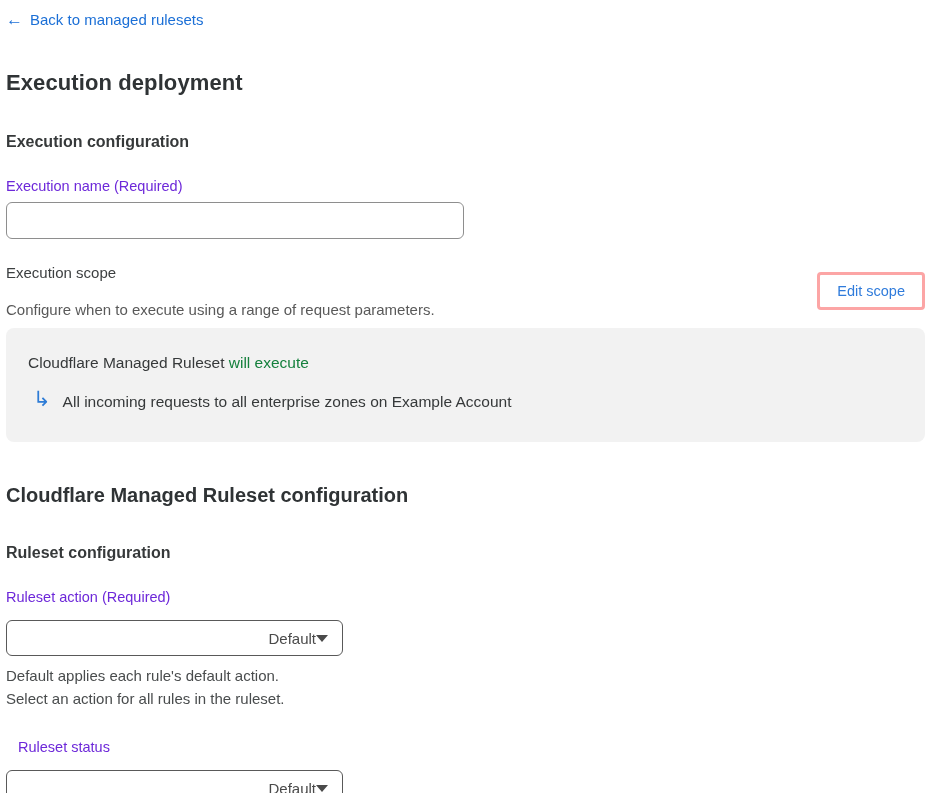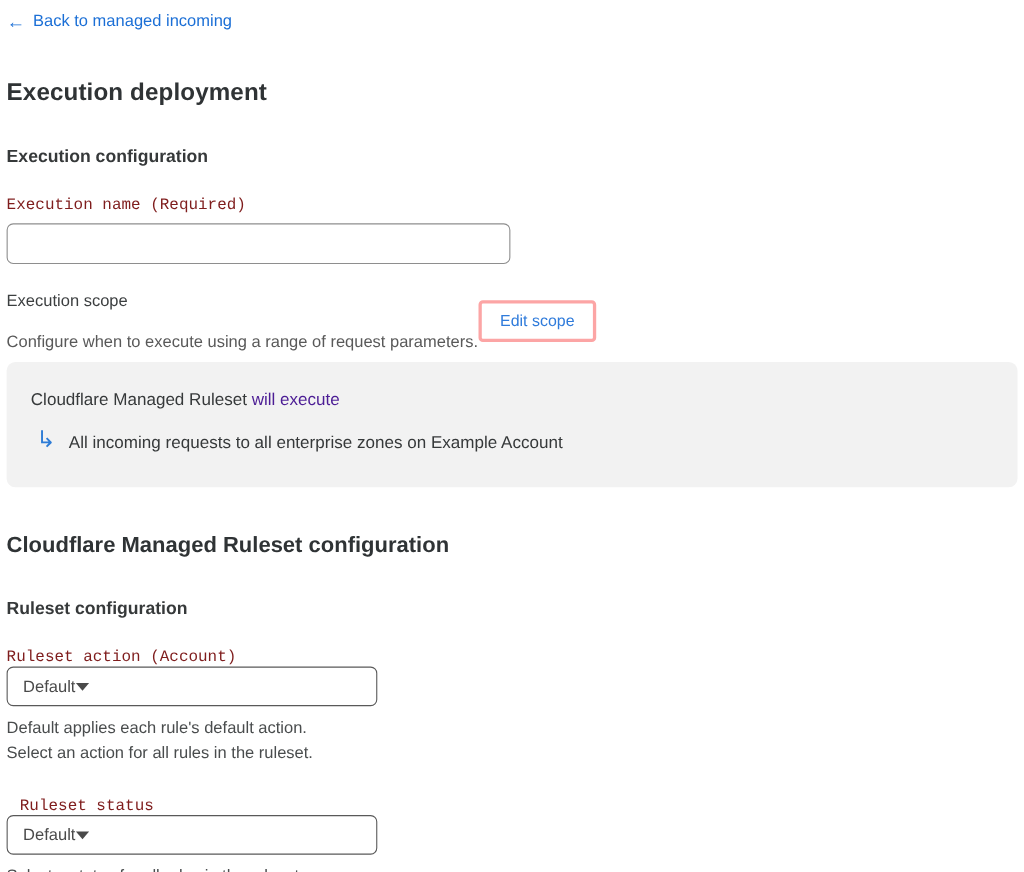--- a/index.html
+++ b/index.html
@@ -42,42 +42,42 @@
   h3.section-title {
     margin-top: 37px;
     font-size: 16px;
     font-weight: 700;
     color: #36393a;
   }
 
   .field-label {
     margin-top: 27px;
     font-size: 14.5px;
-    color: #7f1d1d;
-    font-family: Liberation Mono, monospace;
+    color: #6d28d9;
   }
   .text-input {
     display: block;
     margin-top: 8px;
     width: 458px;
     height: 37px;
     border: 1px solid #8e8e8e;
     border-radius: 6px;
     font-size: 15px;
     padding: 0 12px;
     color: #36393a;
     outline: none;
     background: #fff;
   }
 
   
   .scope-row {
     margin-top: 25px;
     display: flex;
     align-items: center;
+    justify-content: space-between;
   }
   .scope-label { font-size: 15px; color: #3c3f40; }
   .scope-desc { font-size: 15px; color: #595959; margin-top: 20px; }
   .btn-outline-blue {
     background: #ffffff;
     border: 3px solid #fca5a5;
     color: #2f7bdb;
     font-size: 14.5px;
     font-family: "Liberation Sans", sans-serif;
     border-radius: 4px;
@@ -89,48 +89,48 @@
   
   .execute-box {
     margin-top: 10px;
     width: 919px;
     background: #f2f2f2;
     border-radius: 8px;
     padding: 26px 22px 30px 22px;
   }
   .execute-line1 { font-size: 15.5px; }
   .execute-line1 .ruleset-name { color: #36393a; }
-  .execute-line1 .will-execute { color: #4c1d95; }
+  .execute-line1 .will-execute { color: #15803d; }
   .execute-line2 {
     margin-top: 19px;
     display: flex;
     align-items: center;
     gap: 12px;
     padding-left: 5px;
   }
   .elbow-arrow {
     color: #2e7cd6;
     font-size: 21px;
     line-height: 1;
     position: relative;
     top: -3px;
   }
   .execute-scope-text { font-size: 15.5px; color: #36393a; }
 
   
   .select-box {
-    margin-top: 0;
+    margin-top: 15px;
     width: 337px;
     height: 36px;
     border: 1px solid #595959;
     border-radius: 6px;
     background: #ffffff;
     display: flex;
     align-items: center;
-    justify-content: flex-start;
+    justify-content: flex-end;
     padding: 0 14px;
     cursor: pointer;
   }
   .select-box .select-value { font-size: 15px; color: #4a4a4a; }
   .caret-down {
     width: 0; height: 0;
     border-left: 6px solid transparent;
     border-right: 6px solid transparent;
     border-top: 7px solid #4a4a4a;
   }
@@ -138,21 +138,21 @@
   .help-text { font-size: 15px; color: #494c4d; margin-top: 7px; line-height: 23px; }
   .help-text.tight { margin-top: 8px; }
 </style>
 </head>
 <body>
 
 <div class="page">
 
   <a class="back-link">
     <span class="arrow">←</span>
-    <span>Back to managed incoming</span>
+    <span>Back to managed rulesets</span>
   </a>
 
   <h1 class="page-title">Execution deployment</h1>
 
   <h3 class="section-title">Execution configuration</h3>
 
   <div class="field-label">Execution name (Required)</div>
   <input type="text" class="text-input" value="" style="">
 
   <div class="scope-row">
@@ -170,21 +170,21 @@
     <div class="execute-line2">
       <span class="elbow-arrow">↳</span>
       <span class="execute-scope-text">All incoming requests to all enterprise zones on Example Account</span>
     </div>
   </div>
 
   <h2 class="big-section-title">Cloudflare Managed Ruleset configuration</h2>
 
   <h3 class="section-title">Ruleset configuration</h3>
 
-  <div class="field-label">Ruleset action (Account)</div>
+  <div class="field-label">Ruleset action (Required)</div>
   <div class="select-box">
     <span class="select-value">Default</span>
     <span class="caret-down"></span>
   </div>
   <div class="help-text tight">
     <div>Default applies each rule's default action.</div>
     <div>Select an action for all rules in the ruleset.</div>
   </div>
 
   <div class="field-label" style="margin-top:29px;margin-left:12px;">Ruleset status</div>

